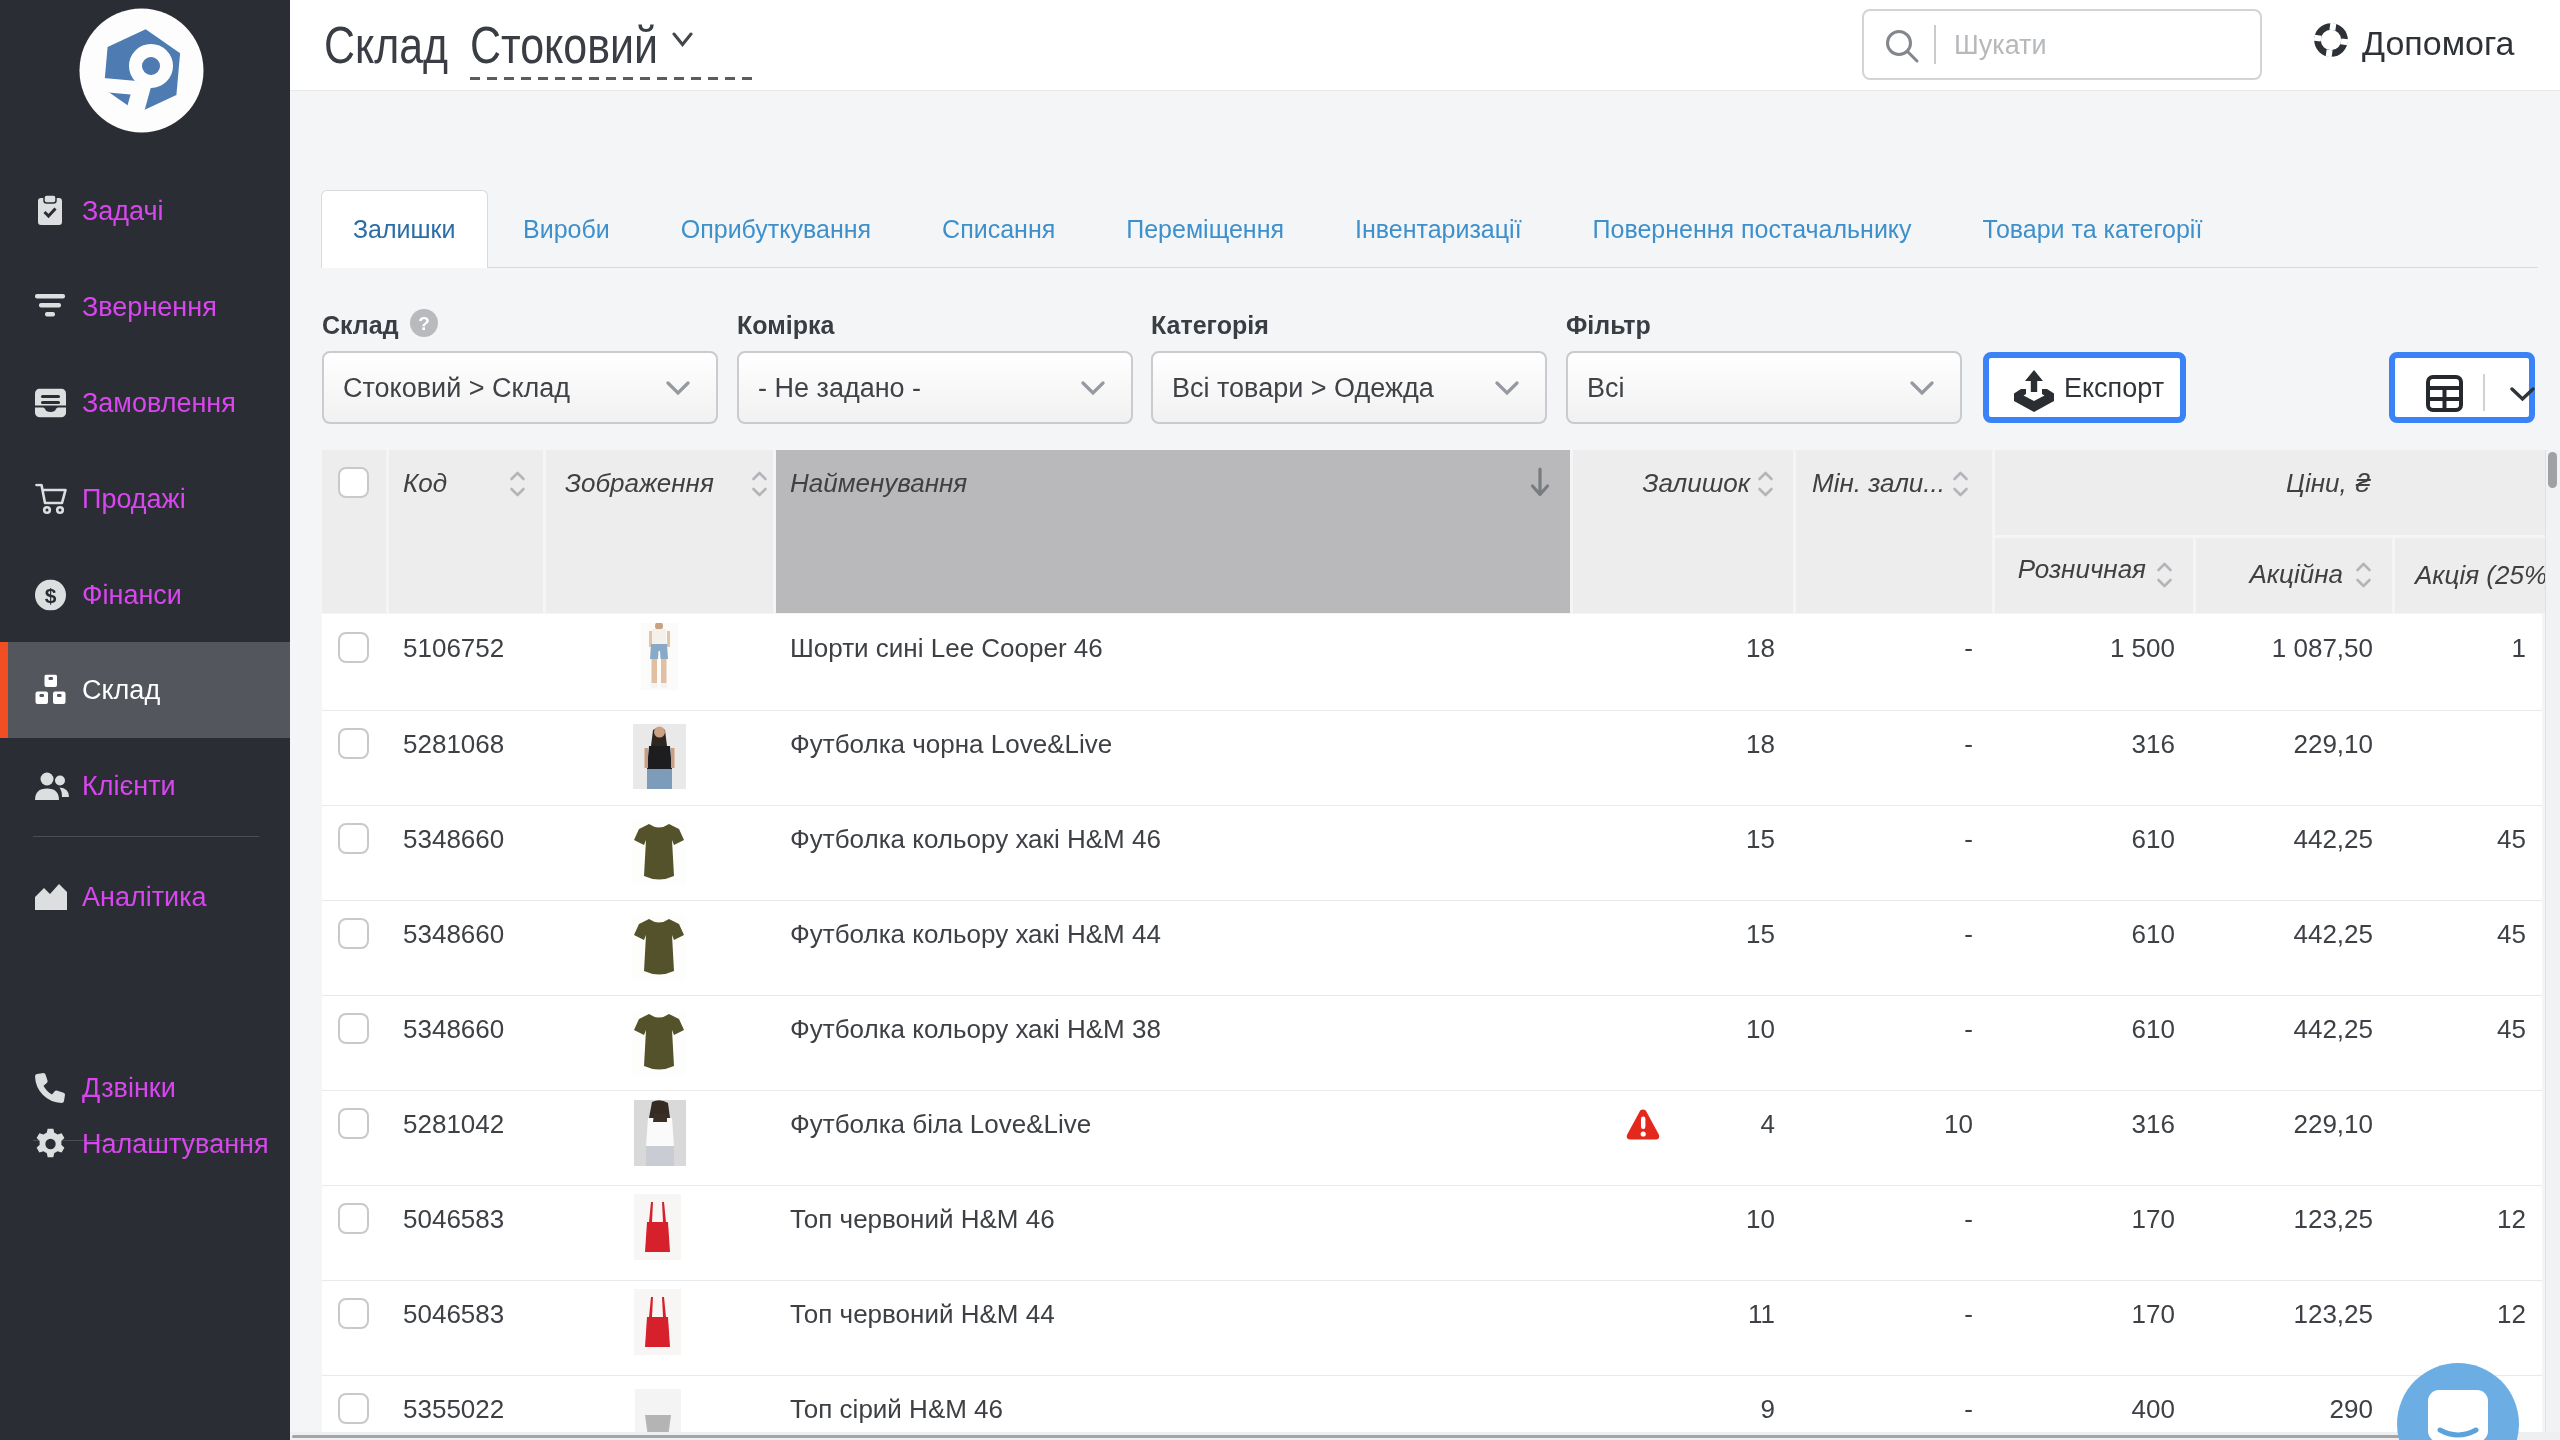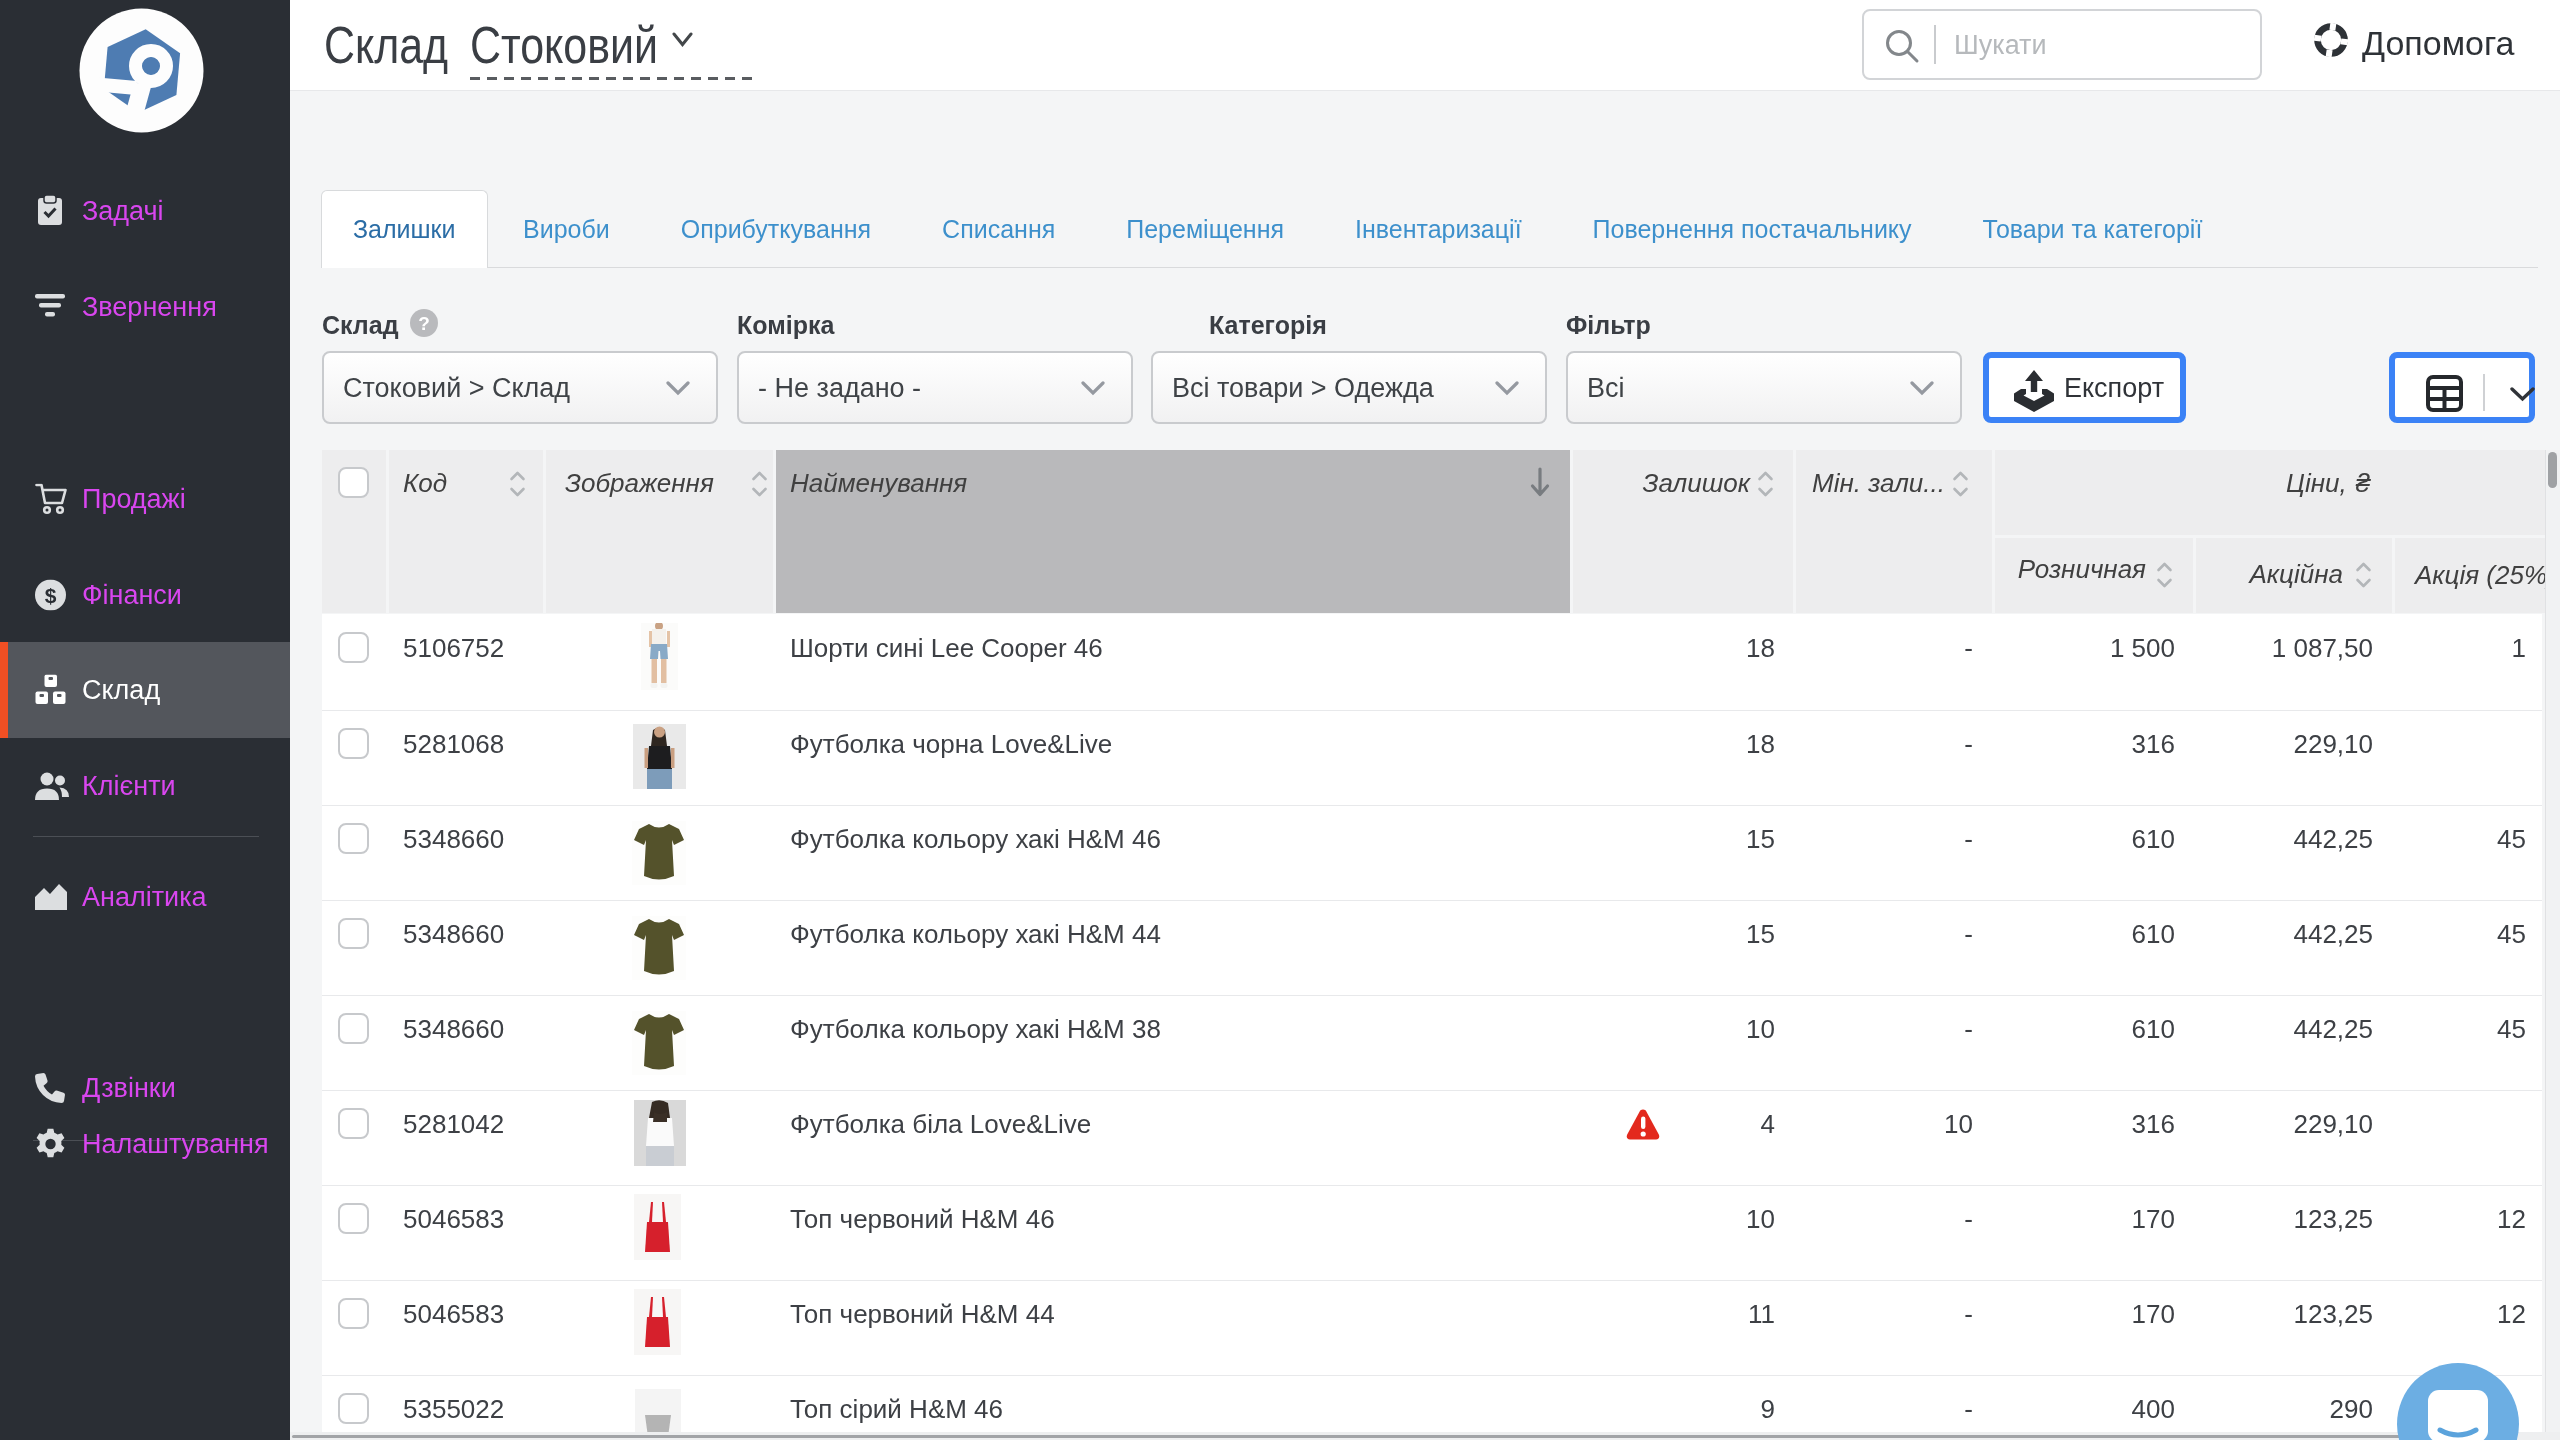--- a/index.html
+++ b/index.html
@@ -74,20 +74,29 @@
     <span class="lbl">Задачі</span>
   </div>
   <div class="mitem" style="top:259px;">
     <svg width="30" height="26" viewBox="0 0 30 26">
         <rect x="0" y="0" width="30" height="4.5" rx="2" fill="#dcdee0"></rect>
         <rect x="4" y="9" width="22" height="4.5" rx="2" fill="#dcdee0"></rect>
         <rect x="10" y="18" width="10" height="4.5" rx="2" fill="#dcdee0"></rect>
       </svg>
     <span class="lbl">Звернення</span>
   </div>
+  <div class="mitem" style="top:355px;">
+    <svg width="31" height="29" viewBox="0 0 31 29">
+        <rect x="0" y="0" width="31" height="29" rx="5" fill="#dcdee0"></rect>
+        <rect x="6" y="6.5" width="19" height="3" rx="1.5" fill="#2a2e34"></rect>
+        <rect x="6" y="12.5" width="19" height="3" rx="1.5" fill="#2a2e34"></rect>
+        <path d="M 0 19 L 8 19 Q 9.5 19 10 20.5 Q 11 23.5 15.5 23.5 Q 20 23.5 21 20.5 Q 21.5 19 23 19 L 31 19 L 31 17 L 0 17 Z" fill="#2a2e34"></path>
+      </svg>
+    <span class="lbl">Замовлення</span>
+  </div>
   <div class="mitem" style="top:451px;">
     <svg width="32" height="31" viewBox="0 0 32 31">
         <g fill="none" stroke="#dcdee0" stroke-width="2.6" stroke-linecap="round" stroke-linejoin="round">
           <path d="M 1.5 1.5 L 6.5 1.5 L 10 19.5 L 27 19.5 L 30.5 6.5 L 8 6.5"></path>
           <circle cx="12" cy="26.5" r="2.8"></circle>
           <circle cx="25" cy="26.5" r="2.8"></circle>
         </g>
       </svg>
     <span class="lbl">Продажі</span>
   </div>
@@ -189,21 +198,21 @@
   <div class="tab">Товари та категорії</div>
 </div>
 <div id="tabline" class="abs"></div>
 
 <span class="flabel" style="left:322px;">Склад</span>
 <svg class="abs" style="left:410px;top:309px;" width="28" height="28" viewBox="0 0 28 28">
     <circle cx="14" cy="14" r="14" fill="#b9babd"></circle>
     <text x="14" y="21" font-family="Liberation Sans" font-size="19" font-weight="bold" fill="#fff" text-anchor="middle">?</text>
   </svg>
 <span class="flabel" style="left:737px;">Комірка</span>
-<span class="flabel" style="left:1209px;">Категорія</span>
+<span class="flabel" style="left:1151px;">Категорія</span>
 <span class="flabel" style="left:1566px;">Фільтр</span>
 
 <div class="select" style="left:322px;">
     <span class="val">Стоковий &gt; Склад</span>
   <svg style="position:absolute;right:26px;top:28px;" width="24" height="15" viewBox="0 0 24 15">
       <path d="M 2 2 L 12 12 L 22 2" fill="none" stroke="#9599a0" stroke-width="3.2" stroke-linecap="round"></path>
     </svg>
   </div>
 <div class="select" style="left:737px;">
     <span class="val">- Не задано -</span>

